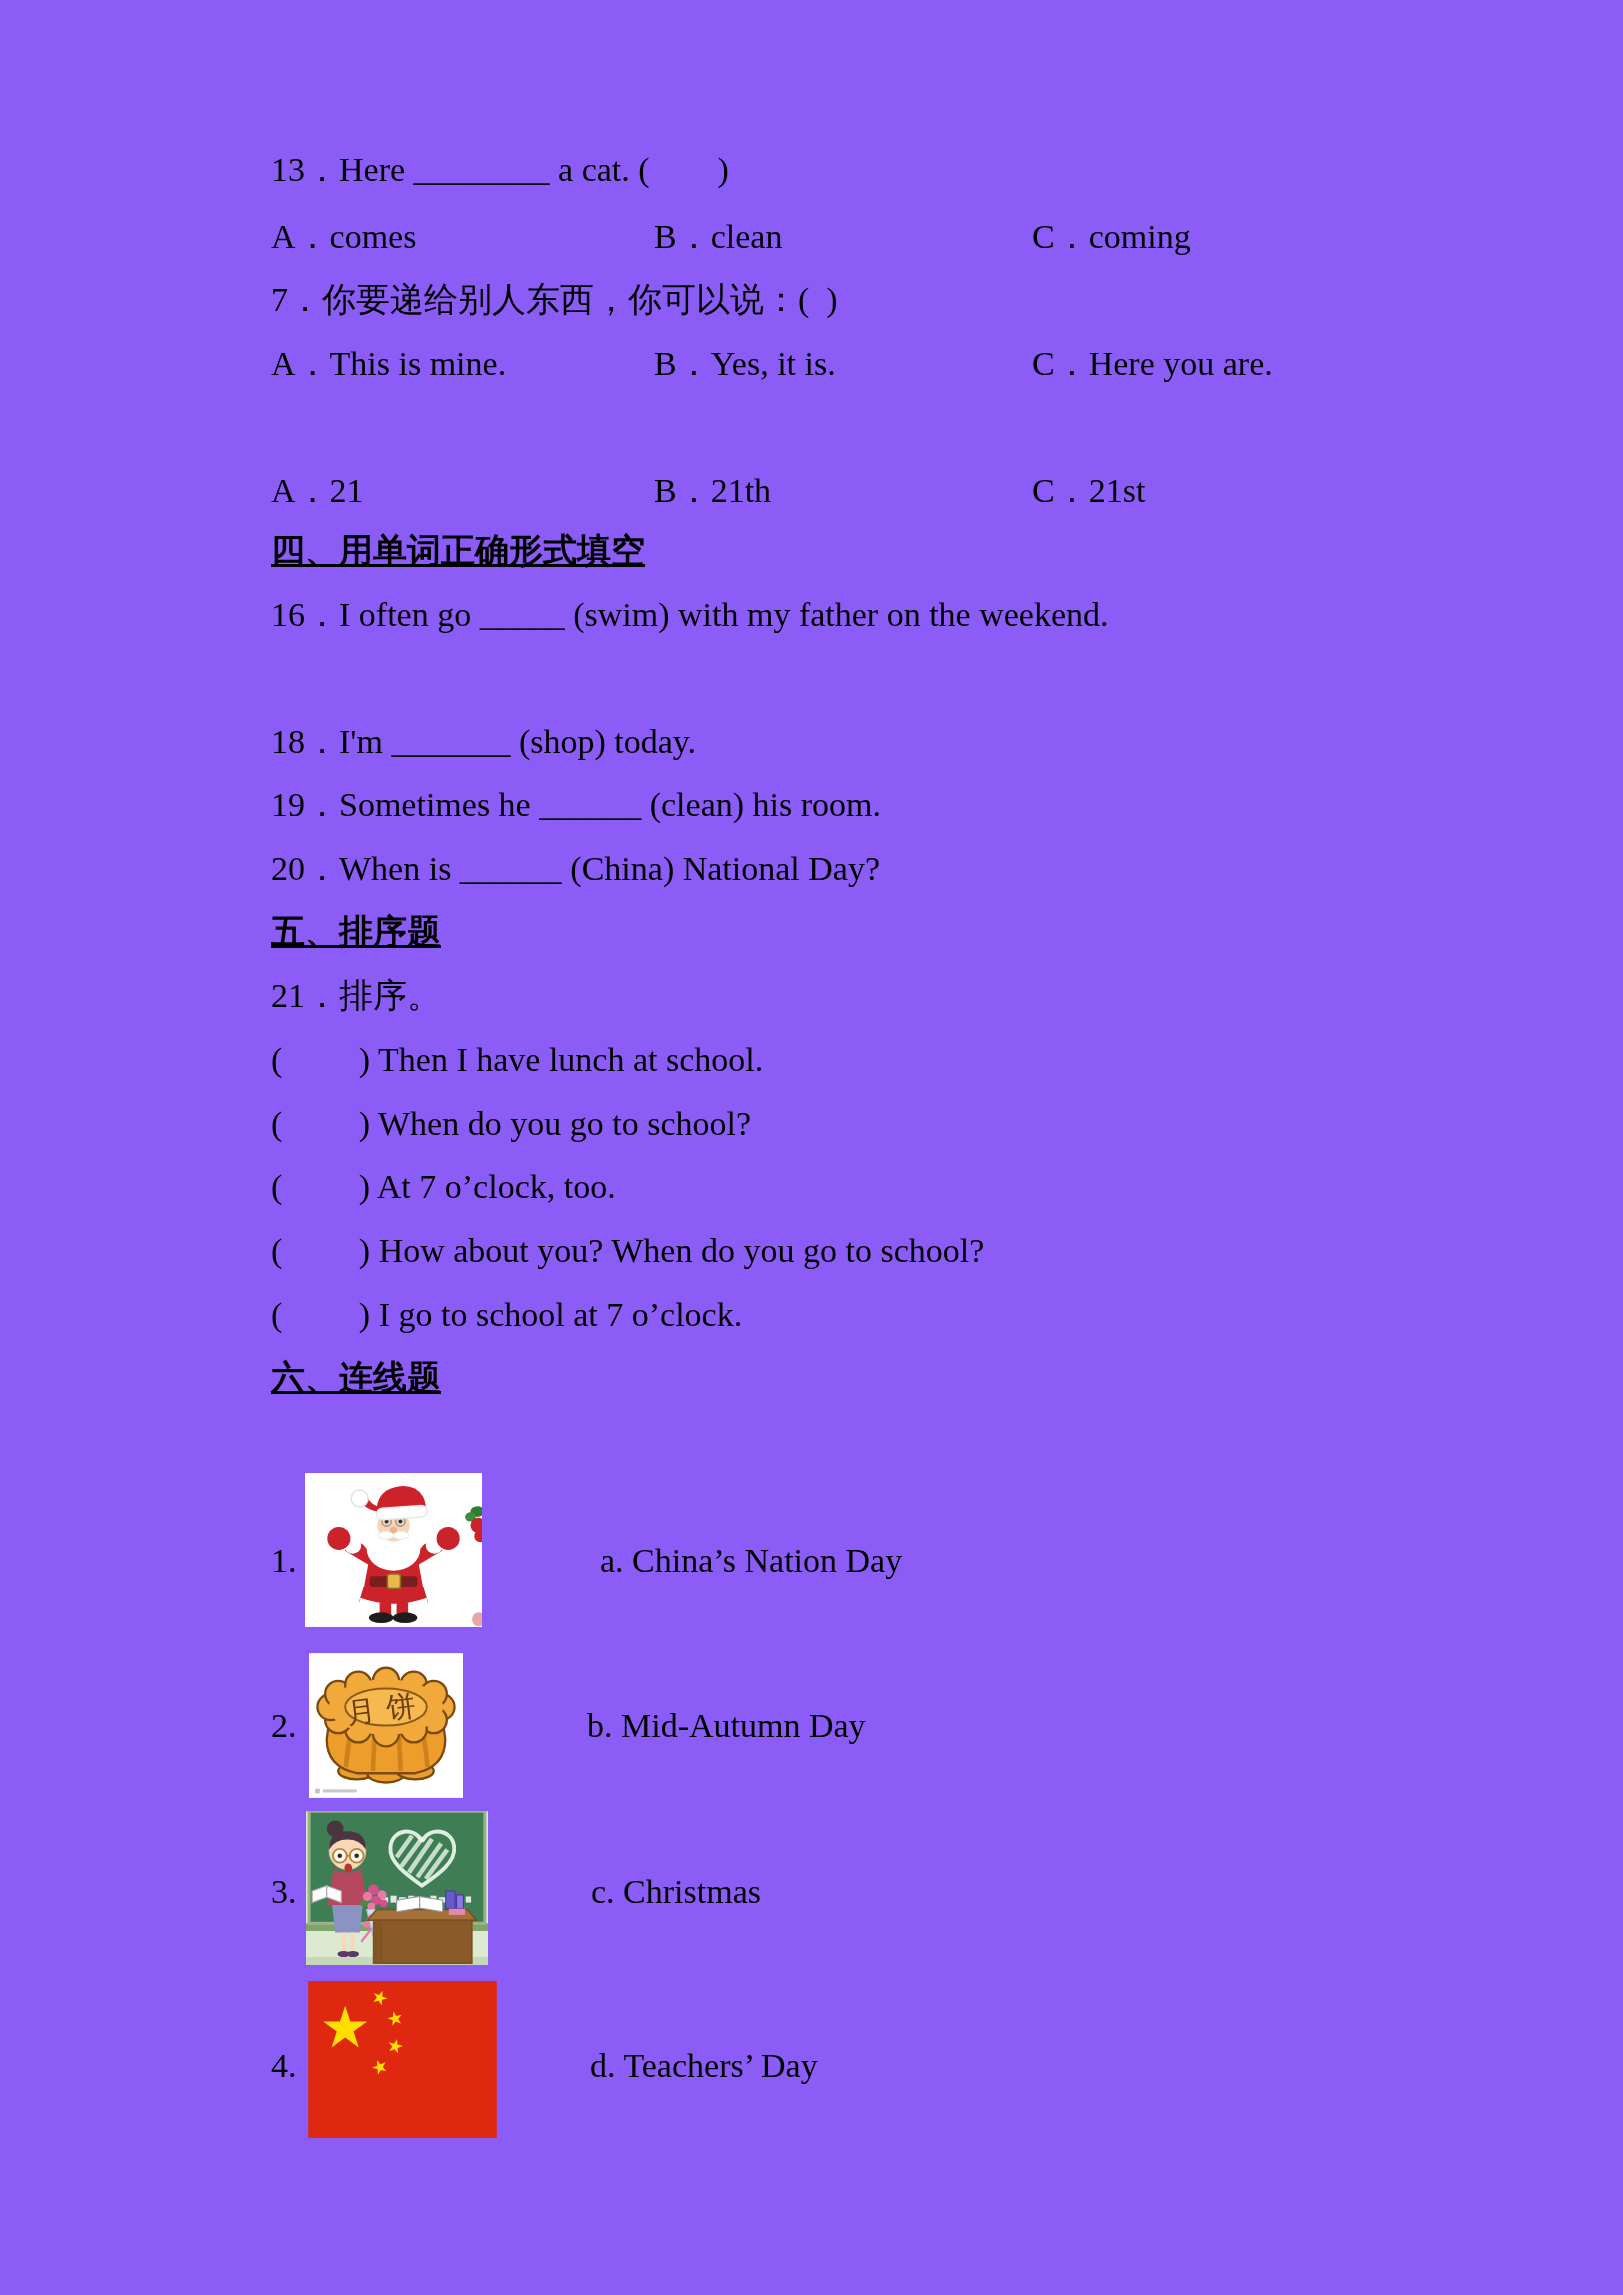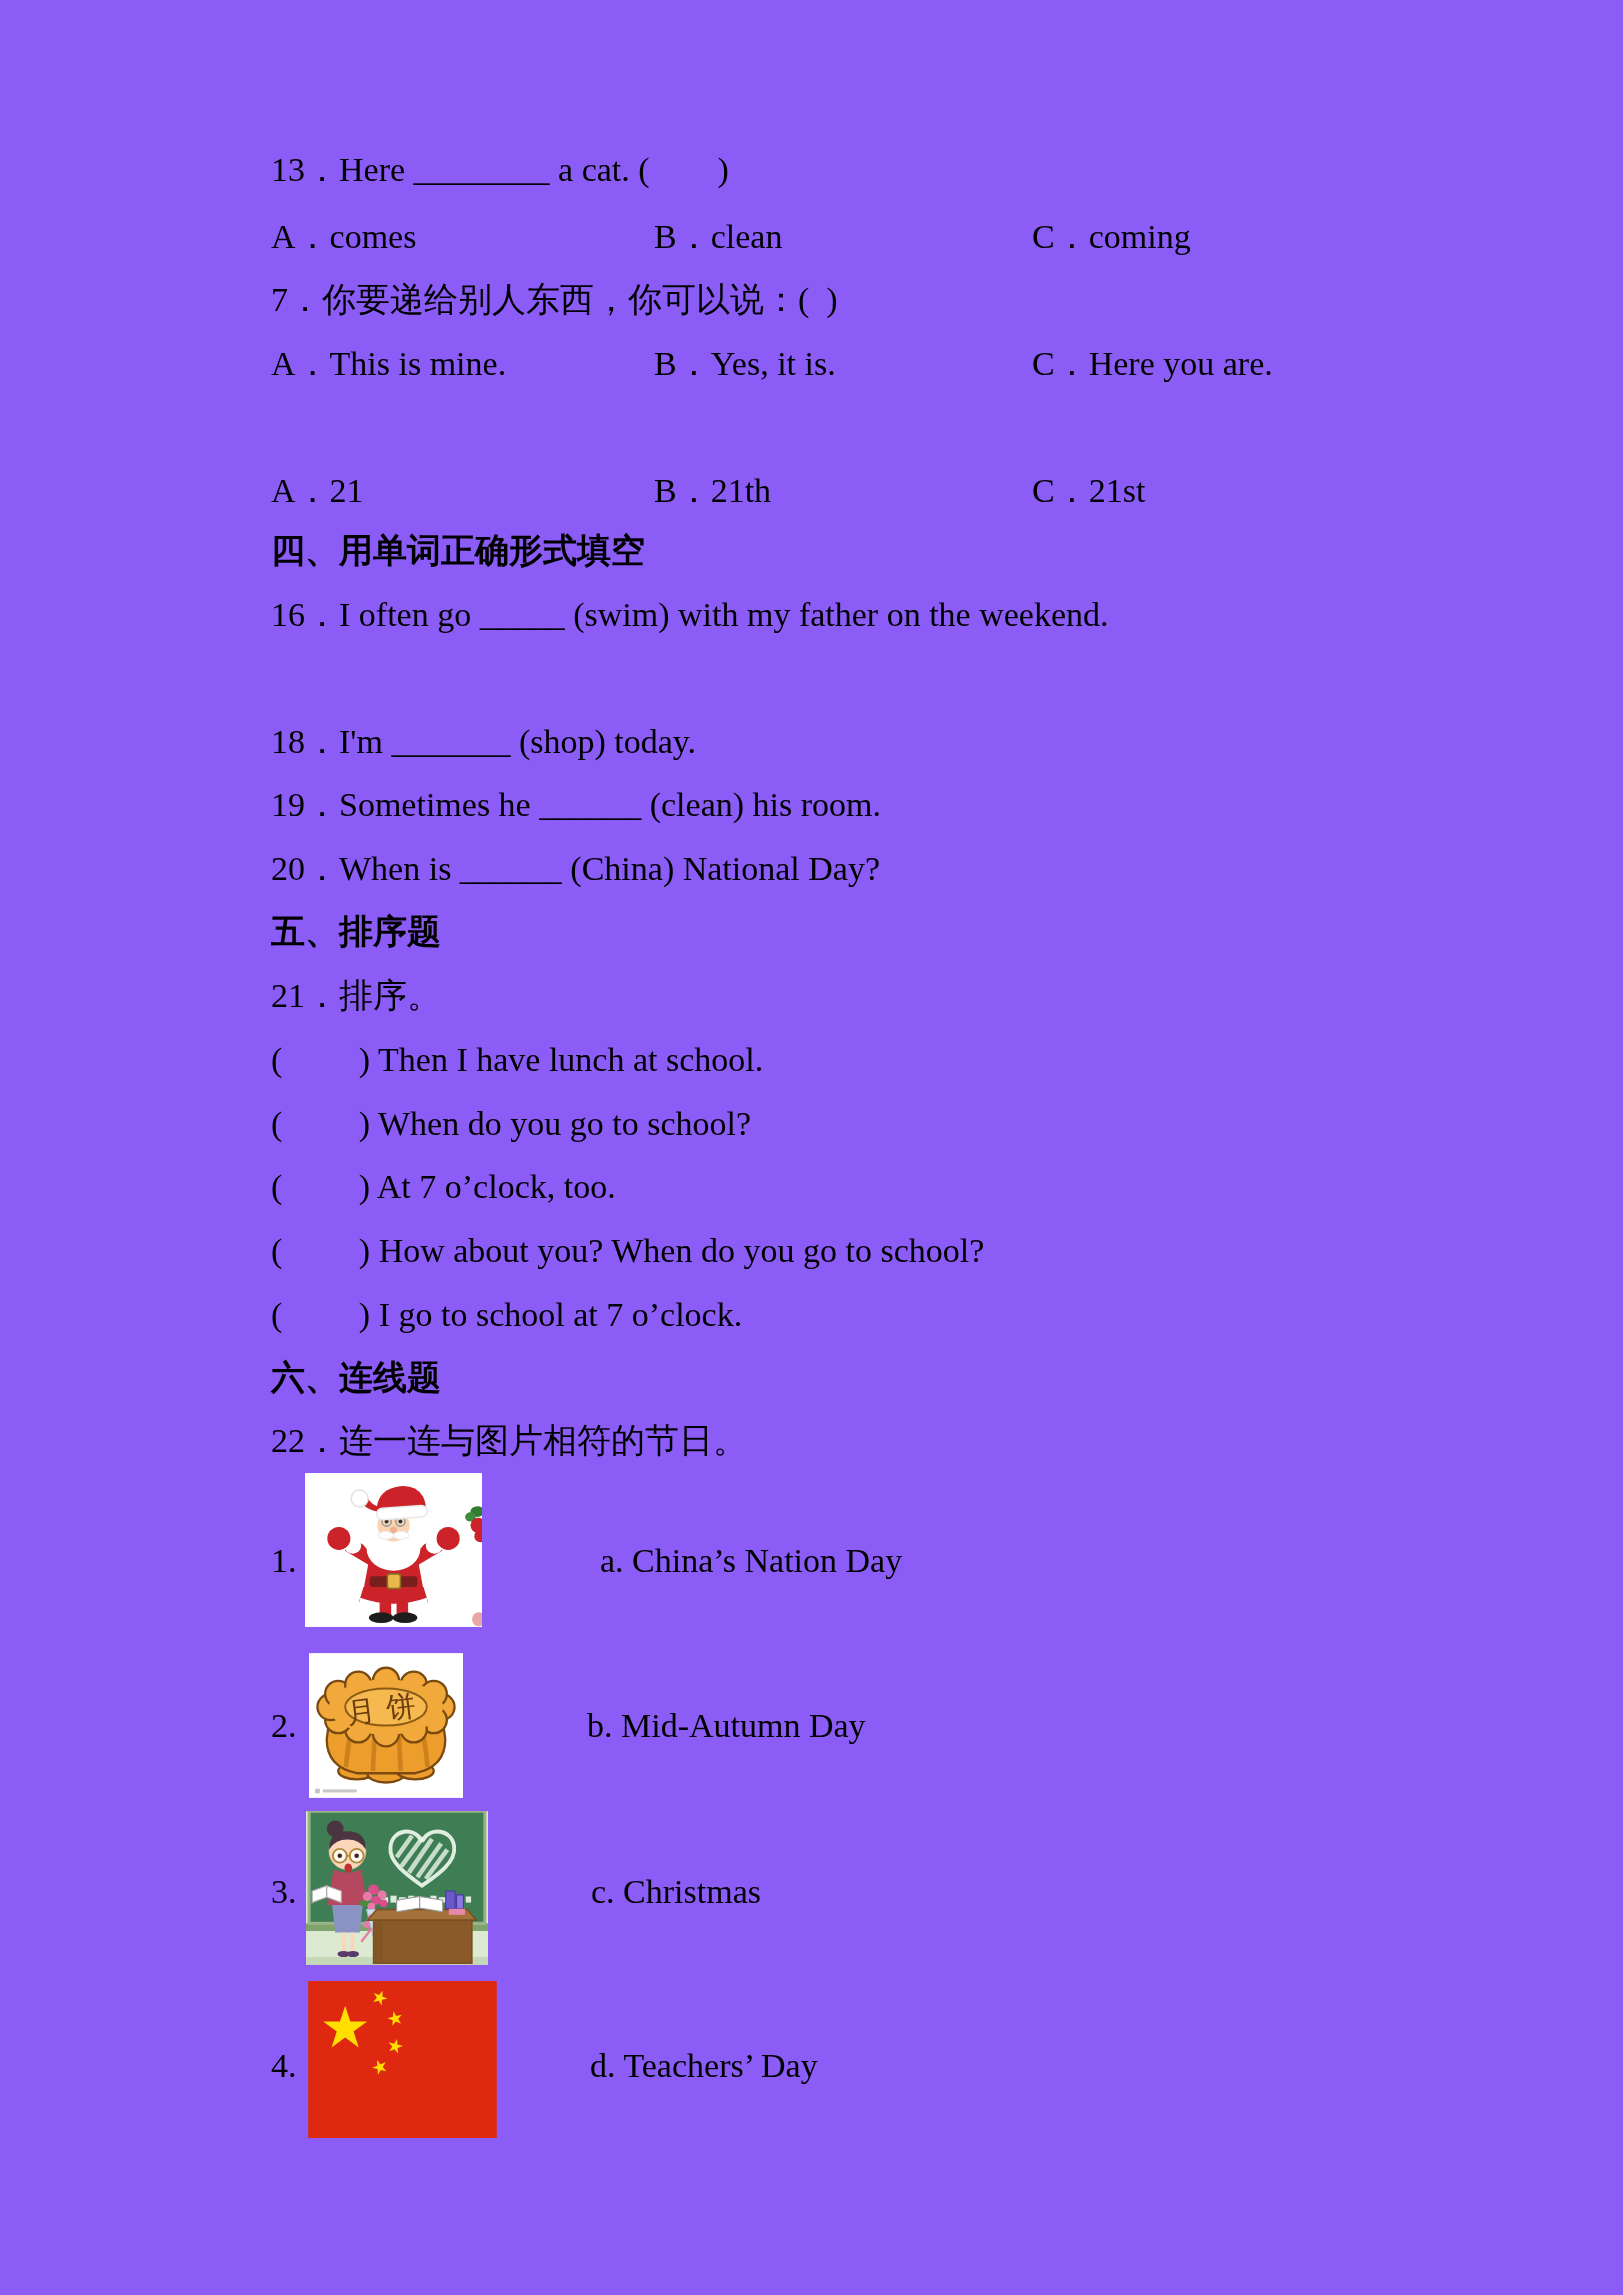--- a/index.html
+++ b/index.html
@@ -5,21 +5,21 @@
   html,body{margin:0;padding:0;background:#888;}
   .page{
     position:relative;
     width:1623px;height:2295px;
     background:#8b5cf6;
     font-family:"Liberation Serif","DejaVu Serif",serif;
     font-size:34px;color:#000;
     overflow:hidden;
   }
   .ln{position:absolute;left:271px;white-space:pre;line-height:1.25;}
-  .bold{font-weight:700;}
+  .bold{font-weight:700;text-decoration:underline;}
   .opt{position:absolute;white-space:pre;line-height:1.25;}
   .num{position:absolute;left:271px;white-space:pre;}
   .mlabel{position:absolute;white-space:pre;}
   .imgbox{position:absolute;}
   .imgbox svg{display:block;}
 </style>
 </head>
 <body>
 
 <div class="page">
@@ -46,21 +46,20 @@
 
   <div class="ln bold" style="top:911px">五、排序题</div>
   <div class="ln" style="top:975px">21．排序。</div>
   <div class="ln" style="top:1039px">(         ) Then I have lunch at school.</div>
   <div class="ln" style="top:1103px">(         ) When do you go to school?</div>
   <div class="ln" style="top:1166px">(         ) At 7 o’clock, too.</div>
   <div class="ln" style="top:1230px">(         ) How about you? When do you go to school?</div>
   <div class="ln" style="top:1294px">(         ) I go to school at 7 o’clock.</div>
 
   <div class="ln bold" style="top:1357px">六、连线题</div>
-  <div class="ln" style="top:1420px">22．连一连与图片相符的节日。</div>
 
   <span class="num" style="top:1542px">1.</span>
   <div class="imgbox" style="left:305px;top:1473px">
     <svg width="177" height="154" viewBox="0 0 230 200">
       <rect x="0" y="0" width="230" height="200" fill="#ffffff"></rect>
 
       <ellipse cx="224" cy="50" rx="9" ry="7" fill="#2e7d32"></ellipse>
       <ellipse cx="215" cy="57" rx="7" ry="6" fill="#3e8d3e"></ellipse>
       <circle cx="225" cy="68" r="10" fill="#cc2229"></circle>
       <circle cx="228" cy="82" r="8" fill="#cc2229"></circle>

